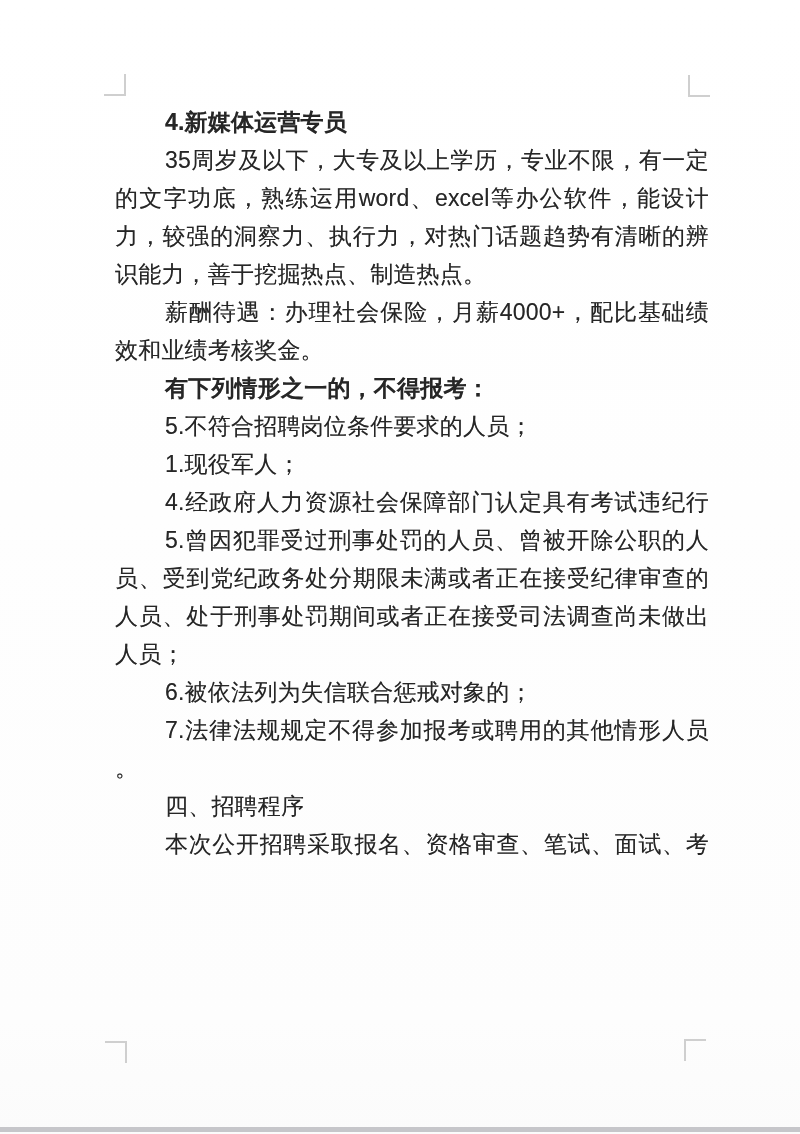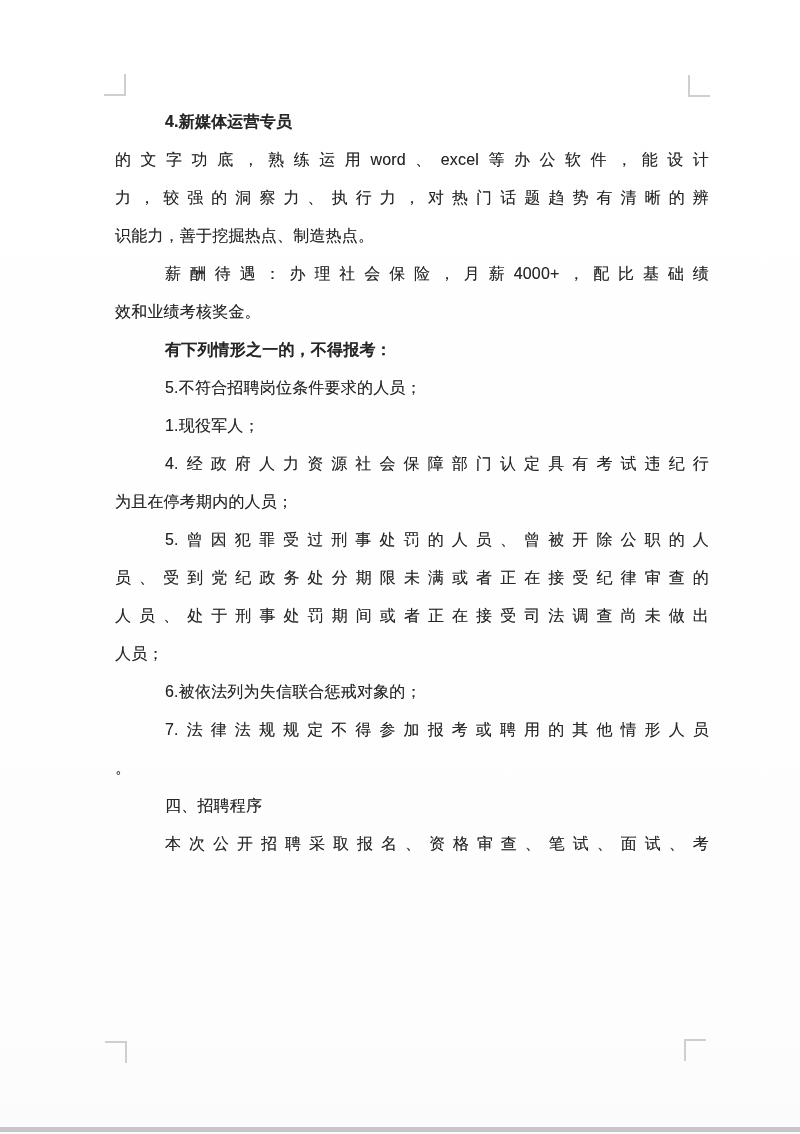--- a/index.html
+++ b/index.html
@@ -19,21 +19,21 @@
   .crop-tl{left:104px;top:74px;border-right:2px solid #cfcfcf;border-bottom:2px solid #cfcfcf;}
   .crop-tr{left:688px;top:75px;border-left:2px solid #cfcfcf;border-bottom:2px solid #cfcfcf;}
   .crop-bl{left:105px;top:1041px;border-top:2px solid #cfcfcf;border-right:2px solid #cfcfcf;}
   .crop-br{left:684px;top:1039px;border-top:2px solid #cfcfcf;border-left:2px solid #cfcfcf;}
   .bottom-edge{
     position:absolute;left:0;top:1127px;width:800px;height:5px;
     background:#c6c6ca;
   }
   .doc{
     position:absolute;left:115px;top:103px;width:594px;
-    font-size:16px;line-height:38px;
+    font-size:23px;line-height:38px;
     color:#262626;
     text-shadow:0 0 0.5px rgba(40,40,40,.45);
     letter-spacing:0.2px;
   }
   .line{white-space:nowrap;text-align:left;}
   .line.fill{white-space:normal;text-align:justify;text-align-last:justify;}
   .line.indent{text-indent:50px;}
   .line.bold{font-weight:700;}
 </style>
 </head>
@@ -41,30 +41,30 @@
 
 <div class="page">
 
   <div class="crop crop-tl"></div>
   <div class="crop crop-tr"></div>
   <div class="crop crop-bl"></div>
   <div class="crop crop-br"></div>
 
   <div class="doc">
     <div class="line indent bold">4.新媒体运营专员</div>
+    <div class="line indent fill">35周岁及以下，大专及以上学历，专业不限，有一定</div>
     <div class="line fill">的文字功底，熟练运用word、excel等办公软件，能设计</div>
     <div class="line fill">力，较强的洞察力、执行力，对热门话题趋势有清晰的辨</div>
     <div class="line">识能力，善于挖掘热点、制造热点。</div>
     <div class="line indent fill">薪酬待遇：办理社会保险，月薪4000+，配比基础绩</div>
     <div class="line">效和业绩考核奖金。</div>
     <div class="line indent bold">有下列情形之一的，不得报考：</div>
     <div class="line indent">5.不符合招聘岗位条件要求的人员；</div>
     <div class="line indent">1.现役军人；</div>
     <div class="line indent fill">4.经政府人力资源社会保障部门认定具有考试违纪行</div>
-    <div class="line">为且在停考期内的人员；</div>
     <div class="line indent fill">5.曾因犯罪受过刑事处罚的人员、曾被开除公职的人</div>
     <div class="line fill">员、受到党纪政务处分期限未满或者正在接受纪律审查的</div>
     <div class="line fill">人员、处于刑事处罚期间或者正在接受司法调查尚未做出</div>
     <div class="line">人员；</div>
     <div class="line indent">6.被依法列为失信联合惩戒对象的；</div>
     <div class="line indent fill">7.法律法规规定不得参加报考或聘用的其他情形人员</div>
     <div class="line">。</div>
     <div class="line indent">四、招聘程序</div>
     <div class="line indent fill">本次公开招聘采取报名、资格审查、笔试、面试、考</div>
   </div>

